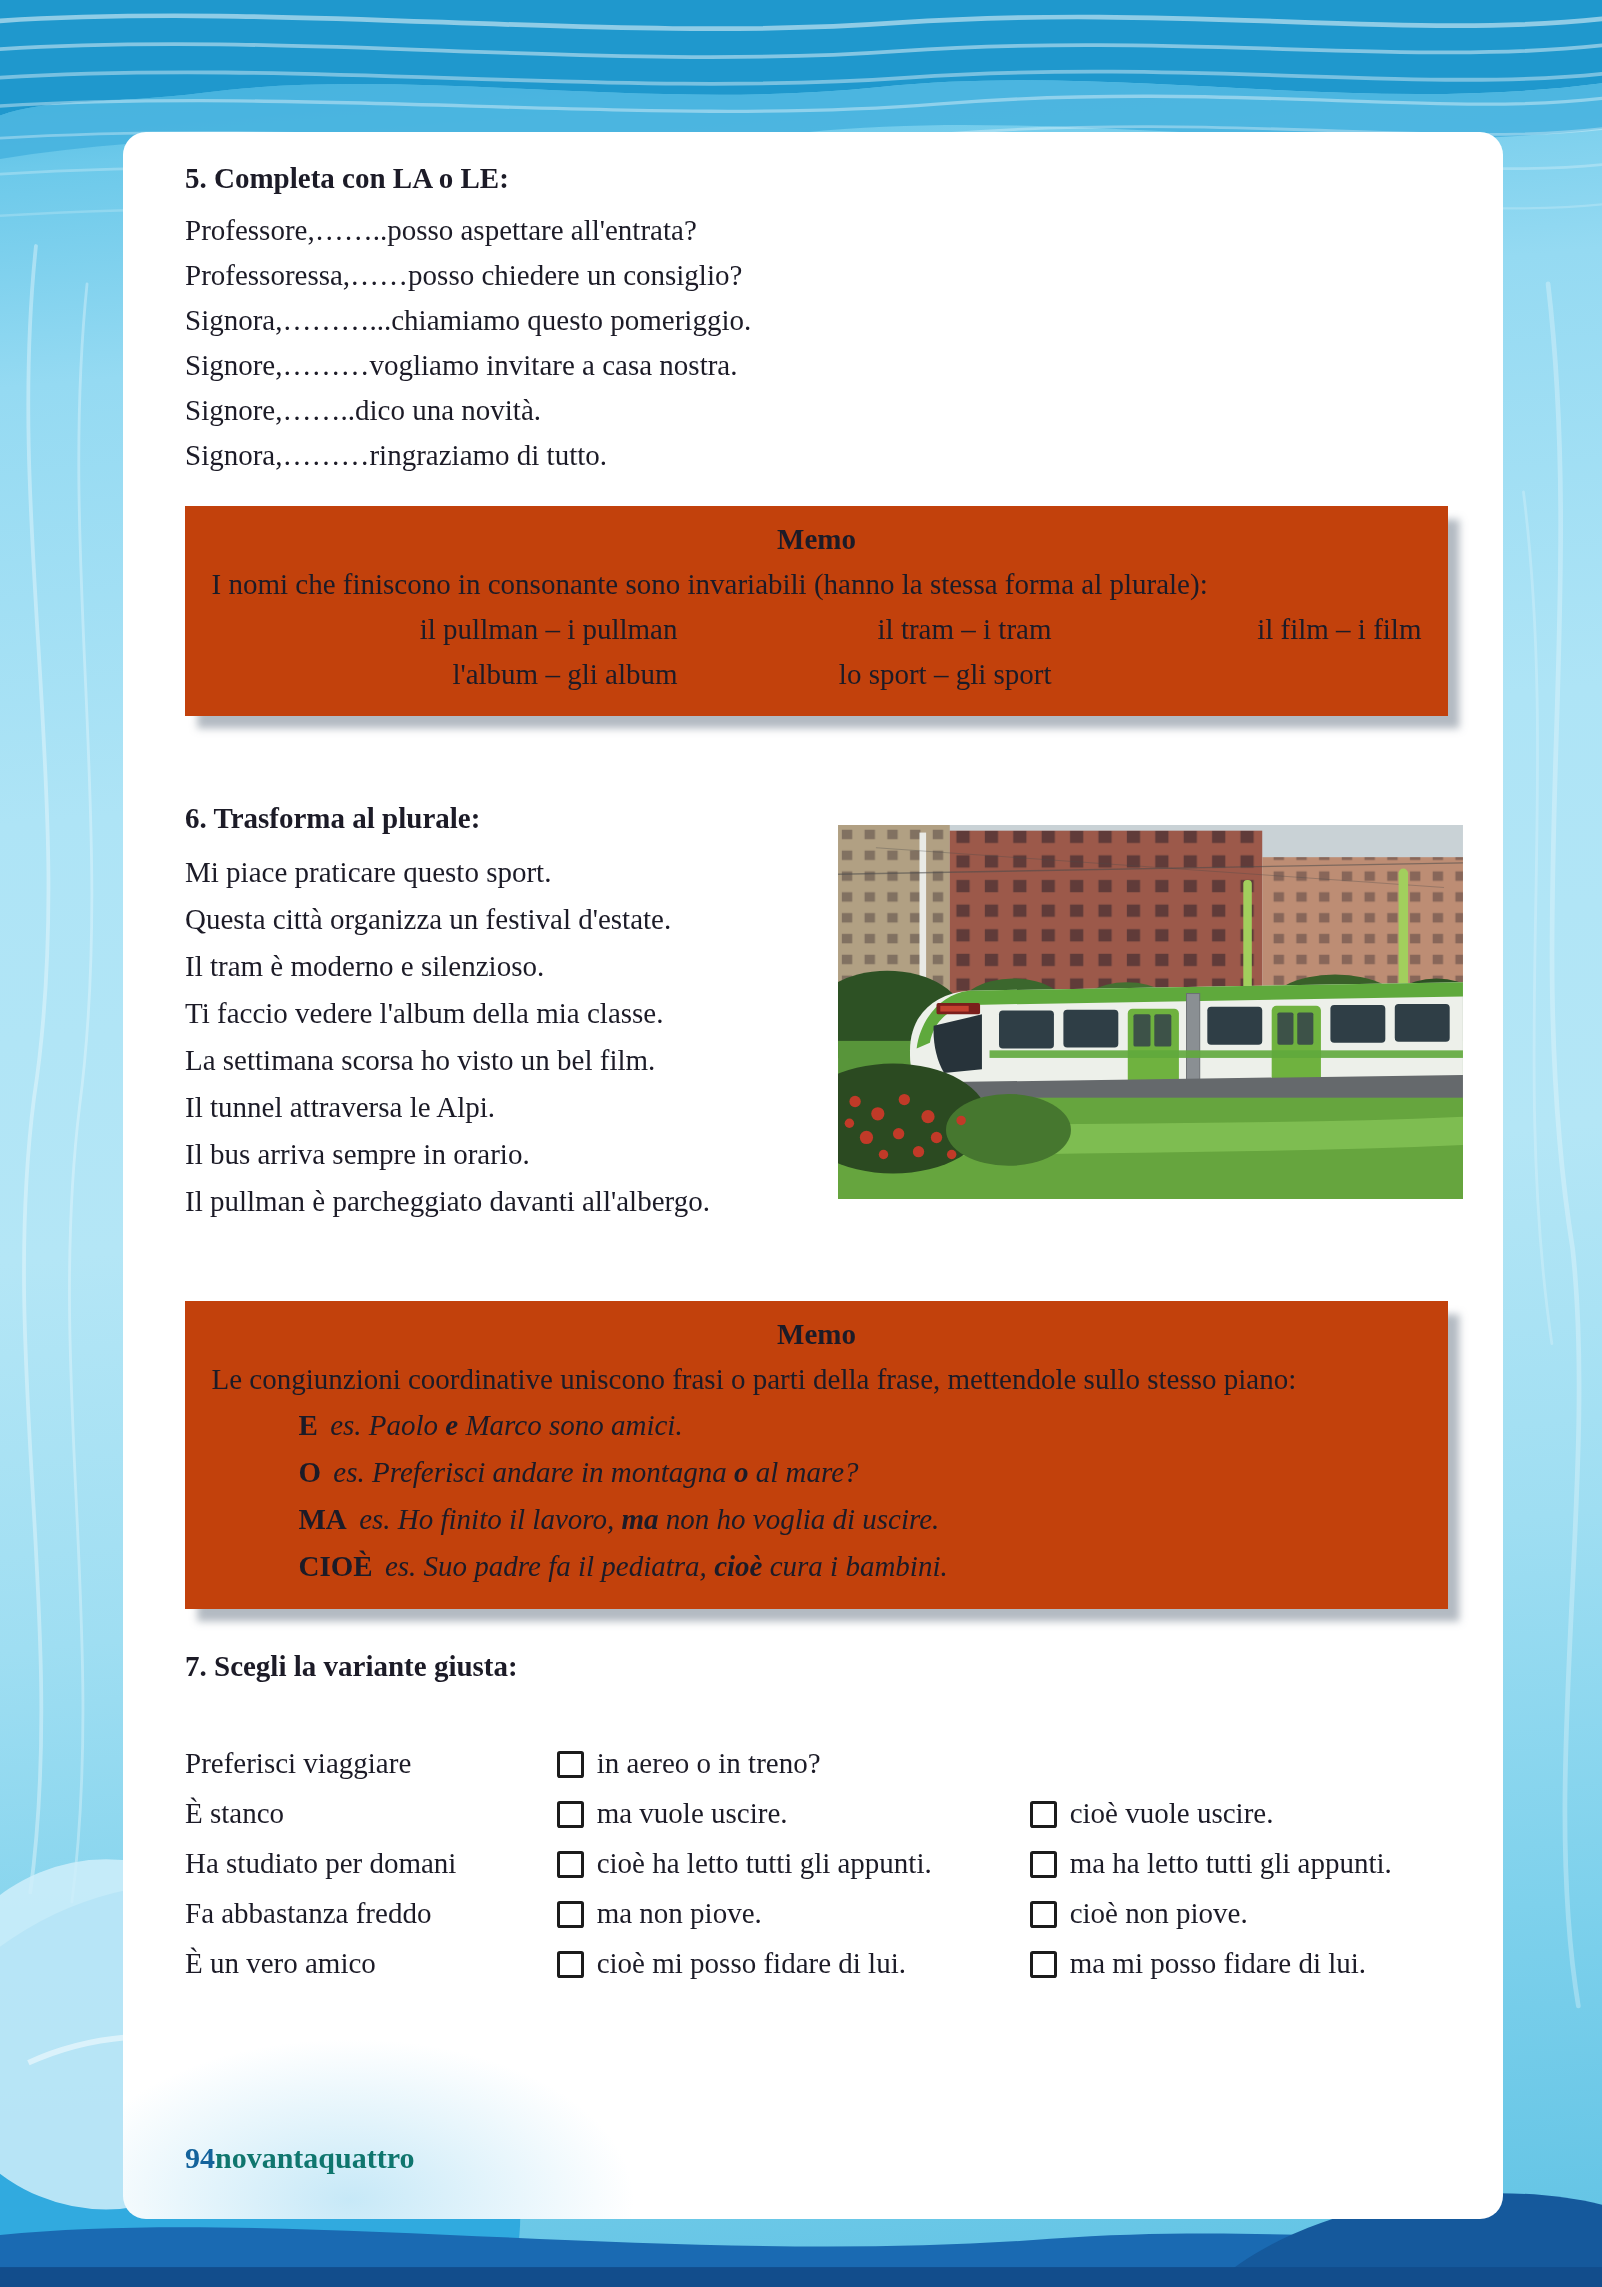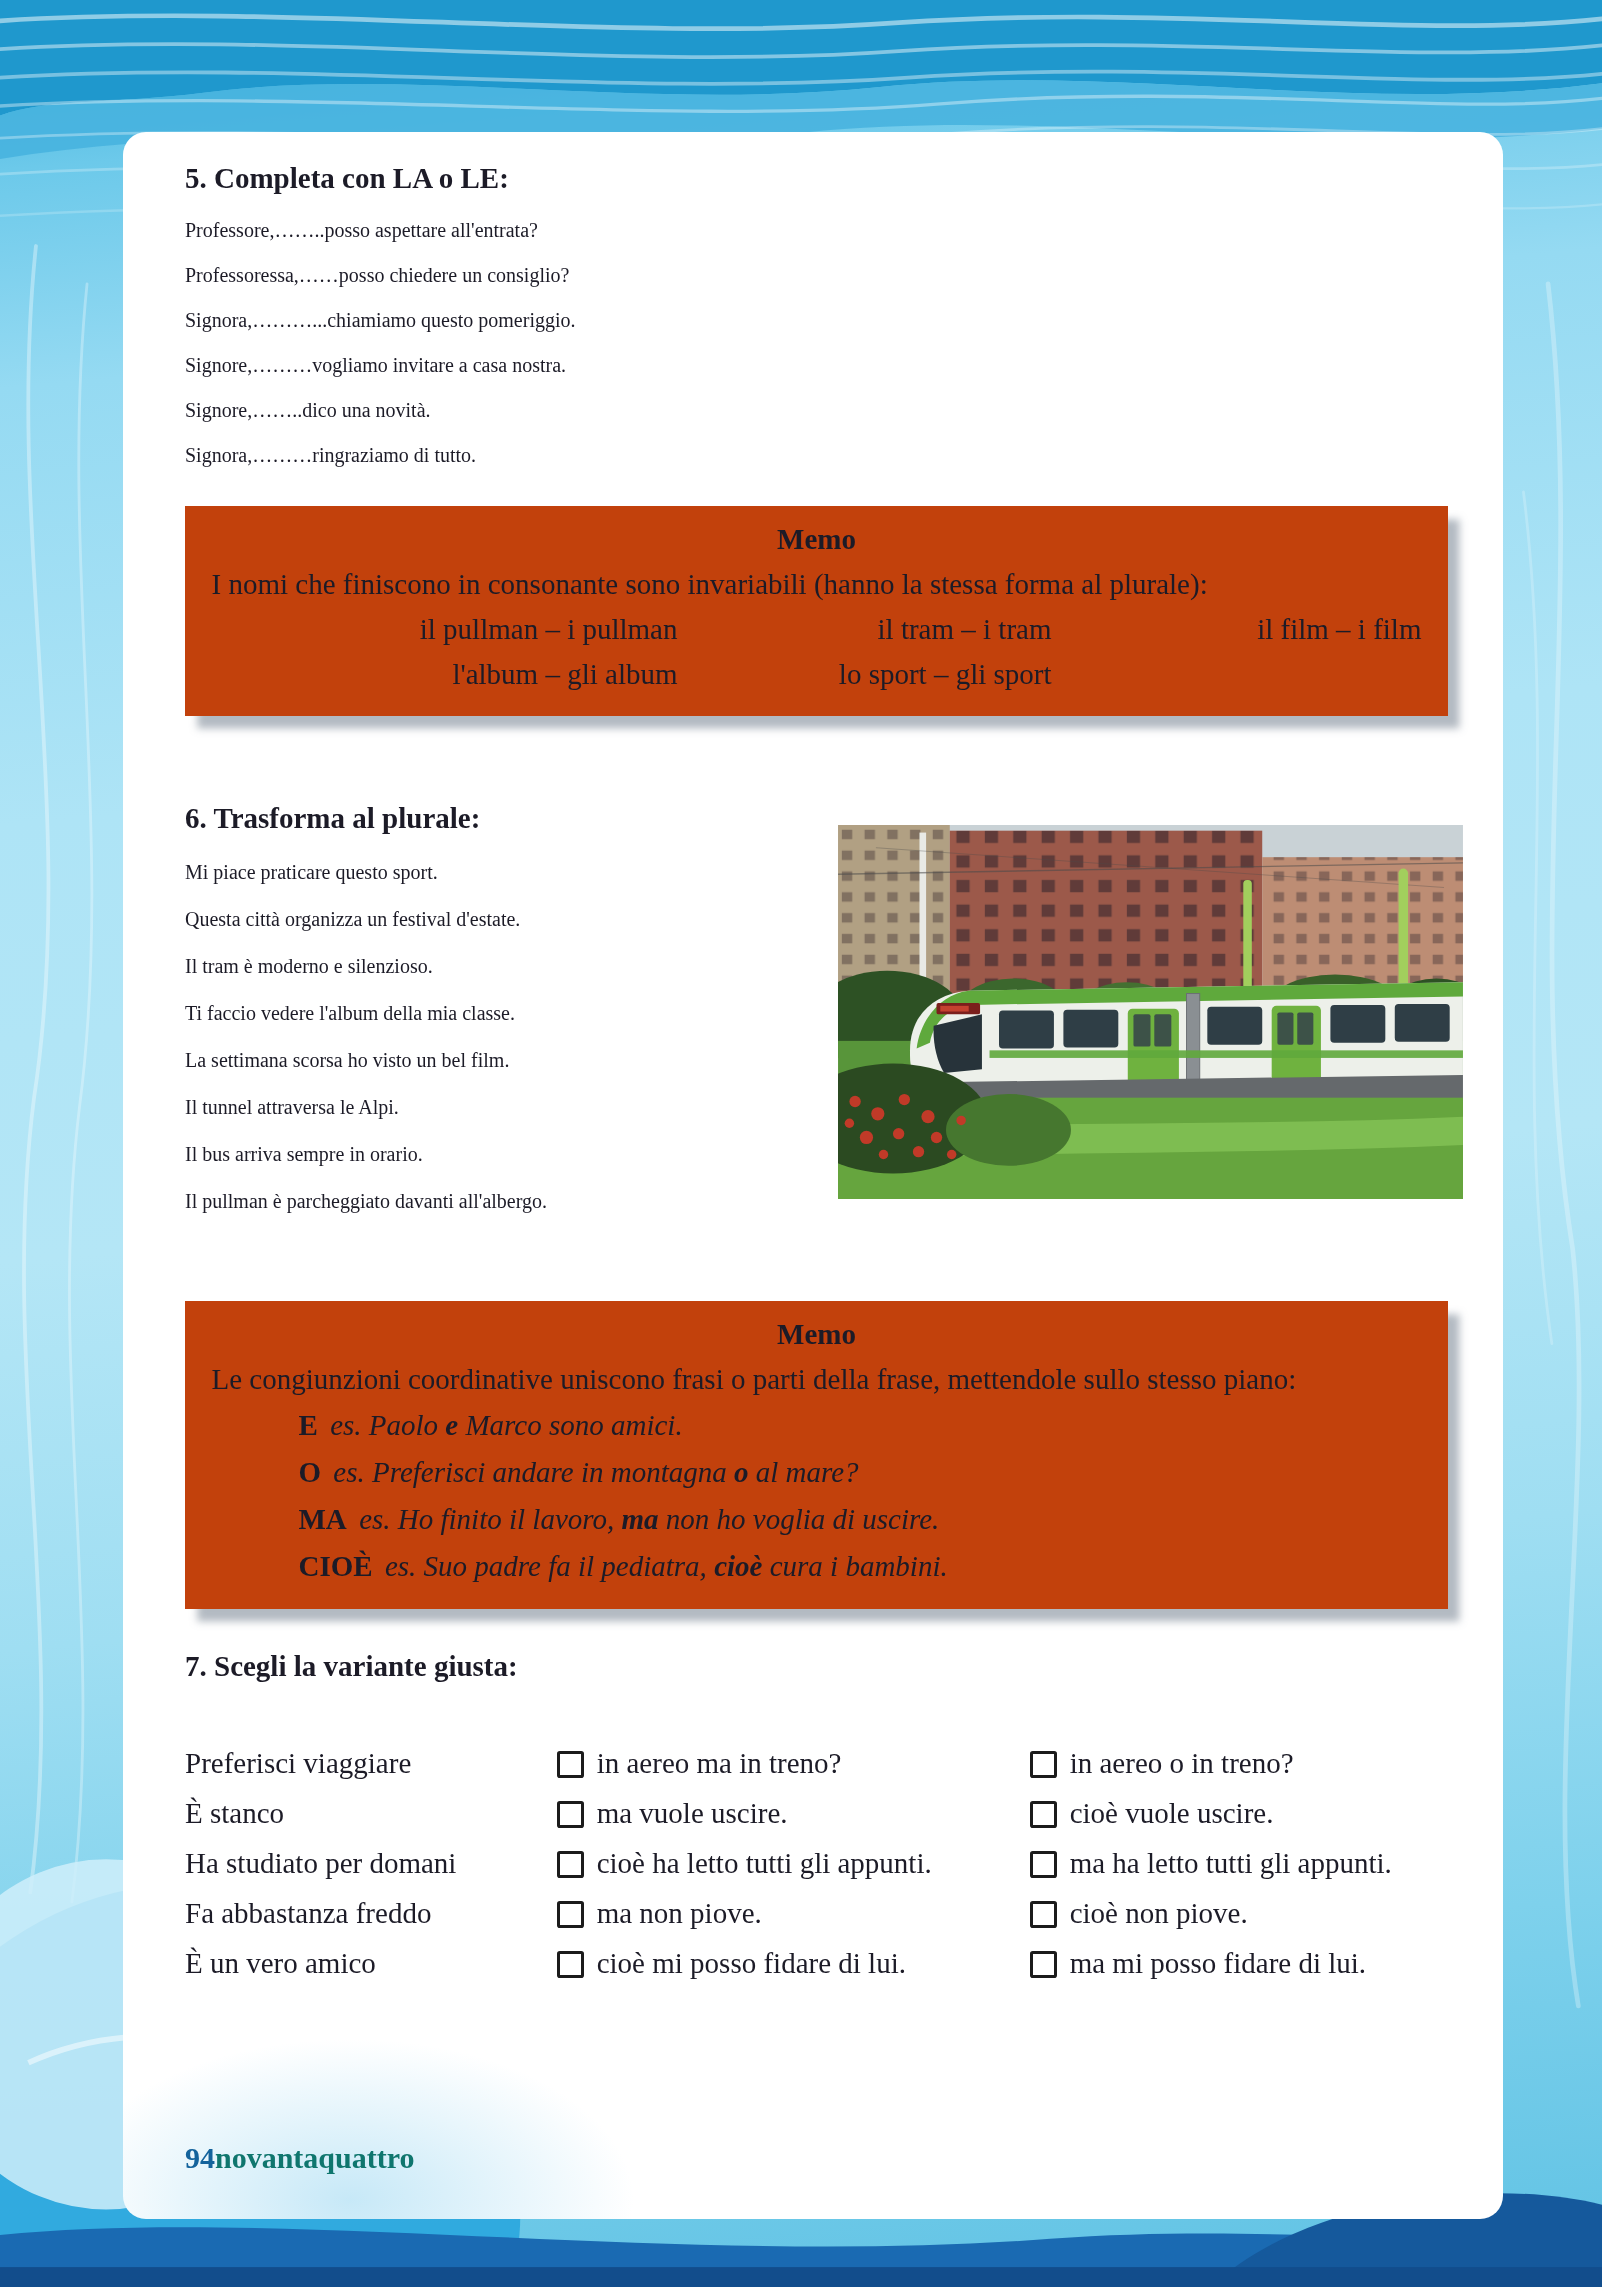--- a/index.html
+++ b/index.html
@@ -28,21 +28,21 @@
     padding: 24.6px 55px 0 62px;
   }
   .card-swirl {
     position: absolute; left: -57px; bottom: -142px;
     width: 568px; height: 322px; border-radius: 50%;
     background: radial-gradient(closest-side, rgba(130,205,238,0.45), rgba(130,205,238,0));
     pointer-events: none;
   }
 
   .ex-title { font-size: 29px; font-weight: bold; margin: 0 0 9.5px; line-height: 42px; }
-  .ex-line  { font-size: 20px; line-height: 45px; }
+  .ex-line  { font-size: 29px; line-height: 45px; }
 
   .memo {
     background: #c2410c;
     box-shadow: 12.3px 13.2px 7.6px rgba(104,117,133,0.5);
     padding: 11.4px 26.5px 19px;
     font-size: 29px;
   }
   .memo-title { text-align: center; font-weight: bold; font-size: 29px; line-height: 45px; }
   .memo-intro { line-height: 45px; }
   .memo-pairs { display: grid; grid-template-columns: 466px 374px 1fr; line-height: 45px; text-align: right; }
@@ -252,21 +252,20 @@
       </p>
     </aside>
 
     <section class="ex7">
       <h3 class="ex-title">7. Scegli la variante giusta:</h3>
       <div class="choice-grid">
 
 
         <div class="choice-row">
           <span>Preferisci viaggiare</span>
-          <span><span class="checkbox"></span><span>in aereo ma in treno?</span></span>
           <span><span class="checkbox"></span><span>in aereo o in treno?</span></span>
         </div>
 
         <div class="choice-row">
           <span>È stanco</span>
           <span><span class="checkbox"></span><span>ma vuole uscire.</span></span>
           <span><span class="checkbox"></span><span>cioè vuole uscire.</span></span>
         </div>
 
         <div class="choice-row">

